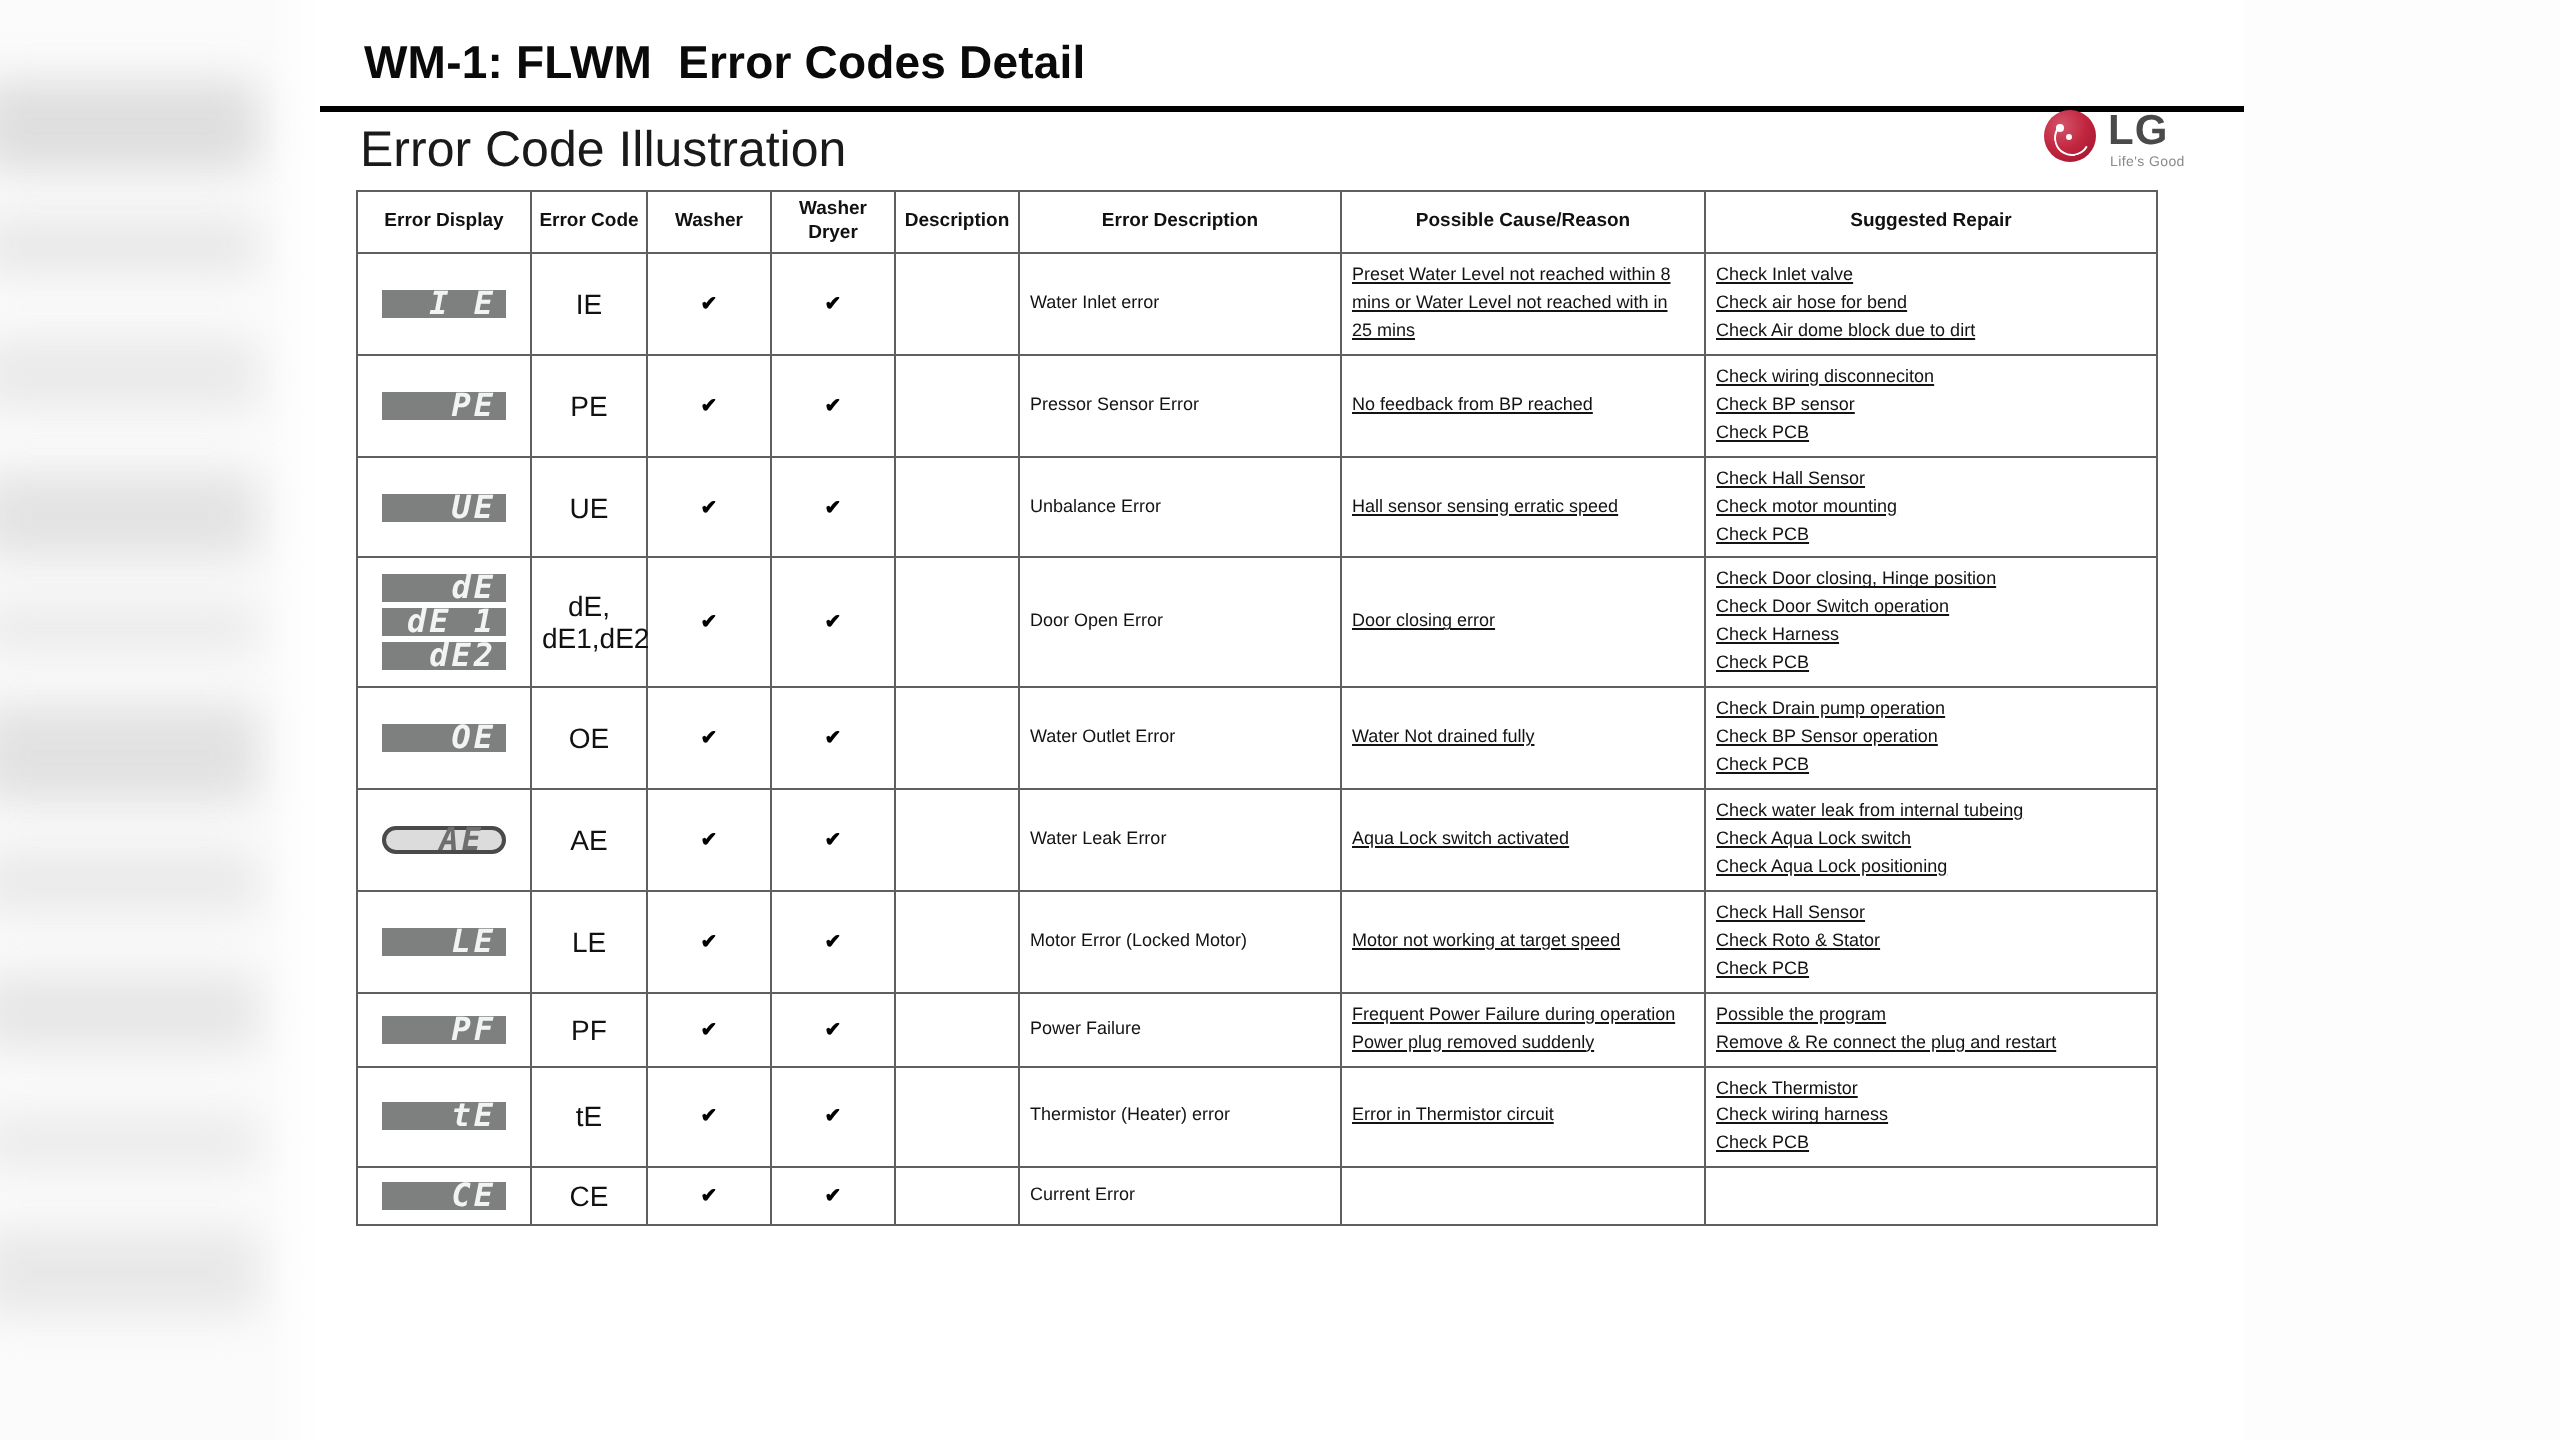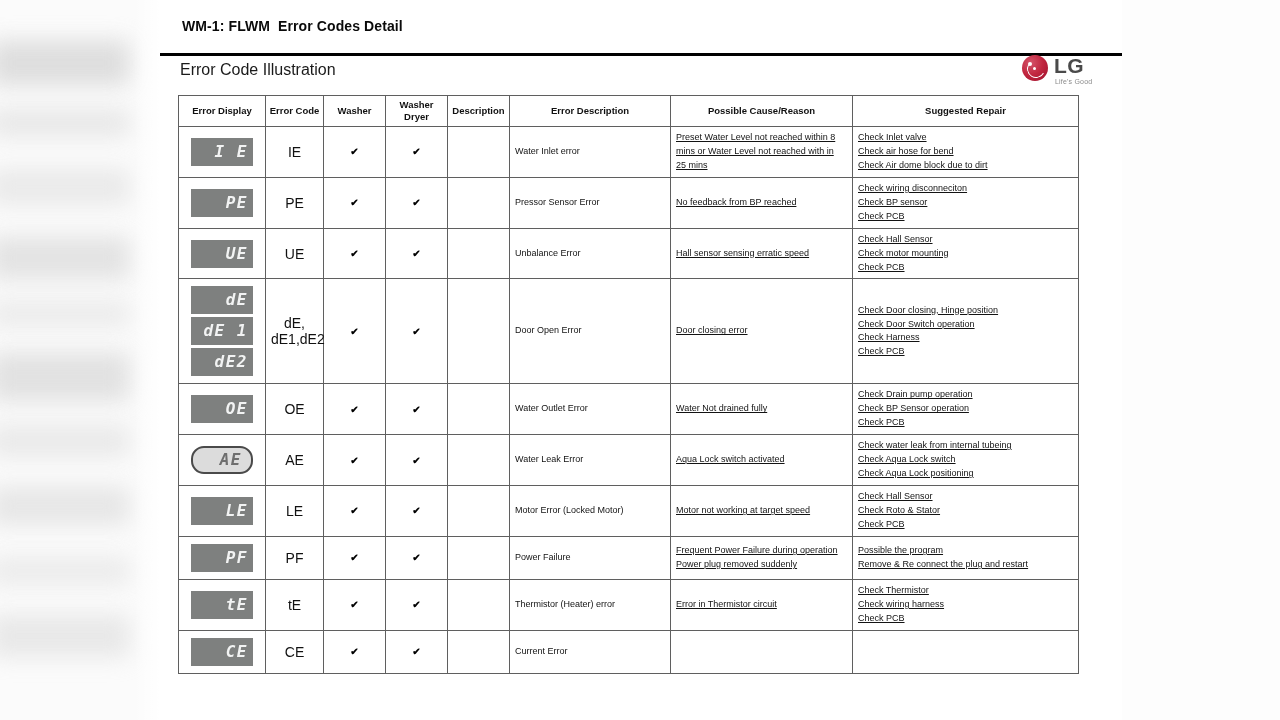--- a/index.html
+++ b/index.html
@@ -54,21 +54,21 @@
   .slide-header {
     position: relative;
     height: 56px;
     border-bottom: 3px solid #000000;
     box-sizing: border-box;
   }
   .slide-title {
     position: absolute;
     left: 22px;
     top: 18px;
-    font-size: 14px;
+    font-size: 23px;
     font-weight: bold;
     color: #0a0a0a;
     letter-spacing: .1px;
     white-space: pre;
   }
 
   
   .lg-logo {
     position: absolute;
     right: 8px;
@@ -123,21 +123,21 @@
     font-size: 7px;
     color: #8a8a8a;
     letter-spacing: .2px;
     white-space: nowrap;
   }
 
   .section-heading {
     position: absolute;
     left: 20px;
     top: 61px;
-    font-size: 16px;
+    font-size: 25px;
     color: #1a1a1a;
     font-weight: normal;
   }
 
   
   .table-wrap {
     position: absolute;
     left: 18px;
     top: 95px;
     width: 900px;
@@ -167,21 +167,21 @@
   td.c-code     { text-align: center; font-size: 14px; color: #111; }
   td.c-check    { text-align: center; font-size: 10px; color: #000; font-weight: bold; }
   td.c-text     { font-size: 9px; color: #131313; line-height: 1.55; }
   td.c-text .ln { display: block; white-space: nowrap; text-decoration: underline; }
 
   
   .disp {
     display: block;
     margin: 3px auto;
     width: 62px;
-    height: 28px;
+    height: 14px;
     background: #7e807f;
     position: relative;
   }
   .disp .segtext {
     position: absolute;
     right: 5px;
     top: 50%;
     transform: translateY(-50%);
     font-family: "DejaVu Sans Mono", monospace;
     font-size: 16px;

